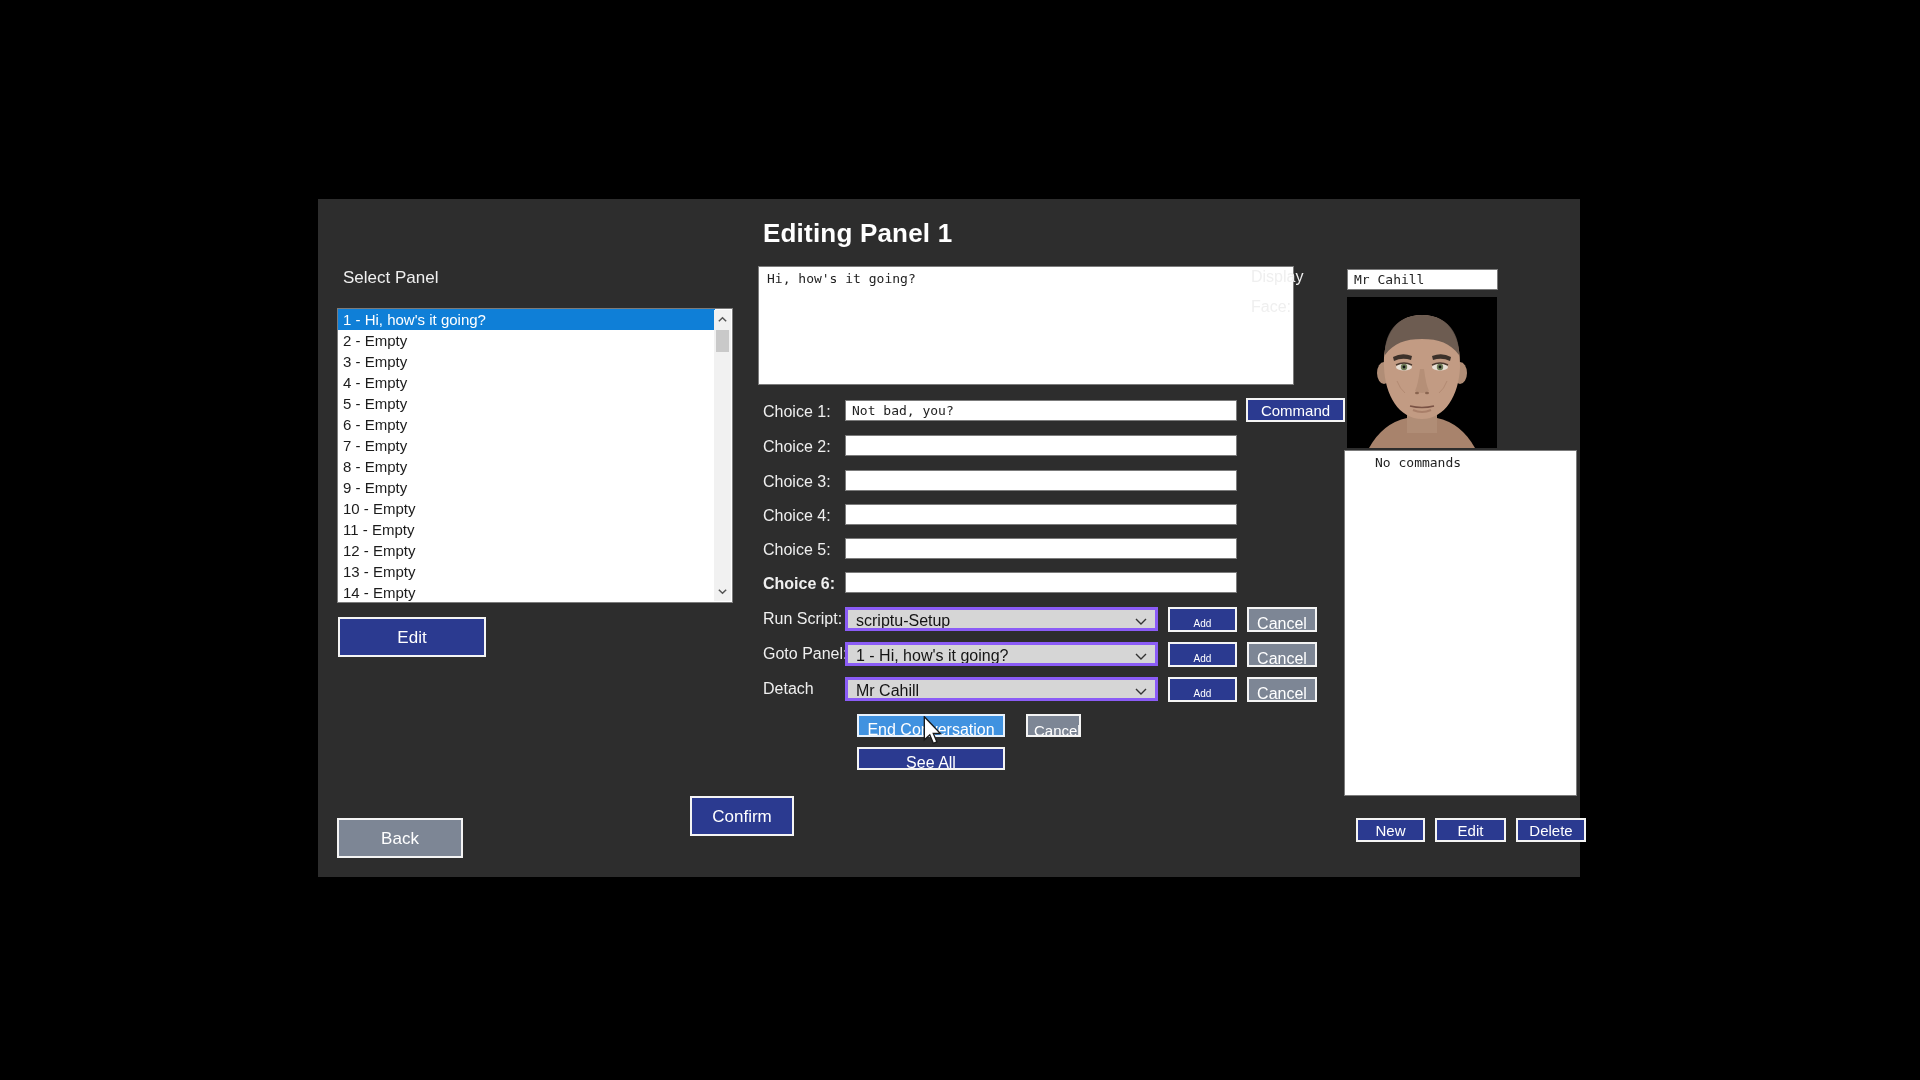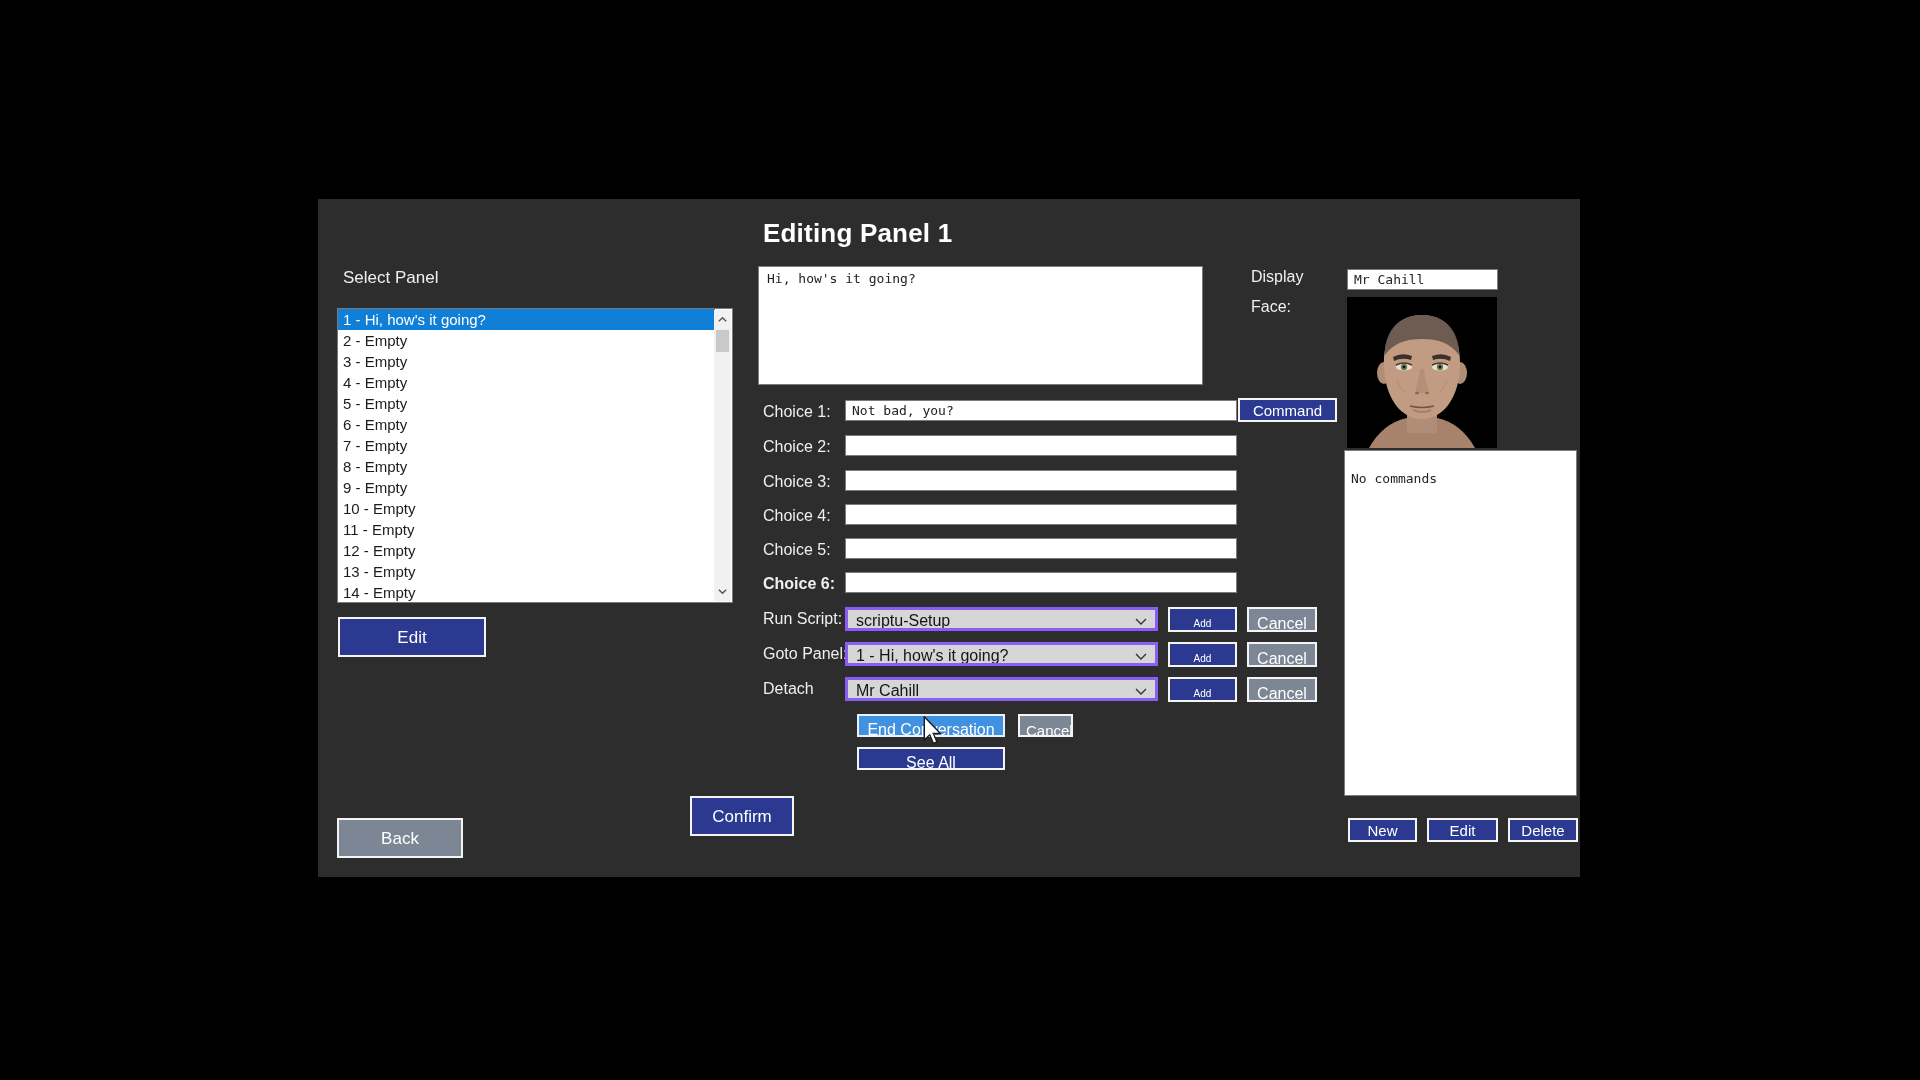--- a/index.html
+++ b/index.html
@@ -18,21 +18,21 @@
   textarea.tinput{resize:none;padding:4px 8px;line-height:16px;}
   .btn{display:block;box-sizing:border-box;text-align:center;cursor:default;
        font-family:"Liberation Sans",sans-serif;color:#fff;}
   .btn-blue{background:#2b3a90;border:2px solid #f4f4f4;}
   .btn-gray{background:#7d8695;border:2px solid #f4f4f4;}
   .btn-light{background:#4092e0;border:2px solid #e9f2fc;}
   .vclip{overflow:hidden;}
   .vclip span{display:block;transform:translateY(4px);}
   .btn-lg{font-size:17px;line-height:36px;}
   .btn-md{font-size:16px;}
-  .btn-sm{font-size:15px;line-height:20px;}
+  .btn-sm{font-size:15px;line-height:20px;margin-left:8px;}
   
   #panel-list{position:absolute;left:337px;top:308px;width:396px;height:295px;
               background:#fff;border:1px solid #7b7b7b;box-sizing:border-box;overflow:hidden;}
   .list-item{height:21px;line-height:21px;padding-left:5px;font-size:15px;color:#1c1c1c;
              white-space:nowrap;margin-right:17px;}
   .list-item.selected{background:#0f7fd7;color:#fff;}
   #list-scrollbar{position:absolute;right:1px;top:1px;width:17px;height:291px;background:#f1f1f1;}
   #sb-thumb{position:absolute;left:2px;top:20px;width:13px;height:22px;background:#c9c9c9;}
   .sb-arrow{position:absolute;left:3px;width:11px;height:11px;}
   
@@ -82,21 +82,21 @@
     <button class="abs btn btn-blue btn-lg" style="left:20px;top:418px;width:148px;height:40px;">
       <span>Edit</span>
     </button>
 
     <button class="abs btn btn-gray btn-lg" style="left:19px;top:619px;width:126px;height:40px;">
       <span>Back</span>
     </button>
 
     <div class="abs title" style="left:445px;top:19px;">Editing Panel 1</div>
 
-    <textarea class="abs tinput" style="left: 440px; top: 67px; width: 445px; height: 119px;">Hi, how's it going?</textarea>
+    <textarea class="abs tinput" style="left: 440px; top: 67px; width: 536px; height: 119px;">Hi, how's it going?</textarea>
 
     <div class="abs lbl" style="left:445px;top:204px;">Choice 1:</div>
     <input class="abs tinput" style="left: 527px; top: 201px; width: 392px; height: 21px;" value="Not bad, you?">
     <div class="abs lbl" style="left:445px;top:239px;">Choice 2:</div>
     <input class="abs tinput" style="left: 527px; top: 236px; width: 392px; height: 21px;" value="">
     <div class="abs lbl" style="left:445px;top:274px;">Choice 3:</div>
     <input class="abs tinput" style="left: 527px; top: 271px; width: 392px; height: 21px;" value="">
     <div class="abs lbl" style="left:445px;top:308px;">Choice 4:</div>
     <input class="abs tinput" style="left: 527px; top: 305px; width: 392px; height: 21px;" value="">
     <div class="abs lbl" style="left:445px;top:342px;">Choice 5:</div>
@@ -192,21 +192,21 @@
         <ellipse cx="70" cy="96" rx="2" ry="1.2" fill="#8a6550"></ellipse>
         <ellipse cx="80" cy="96" rx="2" ry="1.2" fill="#8a6550"></ellipse>
         <path d="M63,109 Q75,112 87,109" fill="none" stroke="#7a5244" stroke-width="1.6"></path>
         <path d="M66,113 Q75,117 84,113" fill="none" stroke="#a97f69" stroke-width="2"></path>
         <path d="M50,84 Q53,92 58,96" fill="none" stroke="#a87f68" stroke-width="1" opacity="0.6"></path>
         <path d="M100,84 Q97,92 92,96" fill="none" stroke="#a87f68" stroke-width="1" opacity="0.6"></path>
       </svg>
     </div>
 
     <div class="abs whitebox" style="left:1026px;top:251px;width:233px;height:346px;">
-      <div class="mono" style="padding:20px 6px;">No commands</div>
+      <div class="mono" style="padding:4px 6px;margin-left:24px;">No commands</div>
     </div>
 
     <button class="abs btn btn-blue btn-sm" style="left:1030px;top:619px;width:69px;height:24px;">
       <span>New</span></button>
     <button class="abs btn btn-blue btn-sm" style="left:1109px;top:619px;width:71px;height:24px;">
       <span>Edit</span></button>
     <button class="abs btn btn-blue btn-sm" style="left:1190px;top:619px;width:70px;height:24px;">
       <span>Delete</span></button>
 
   </div>

